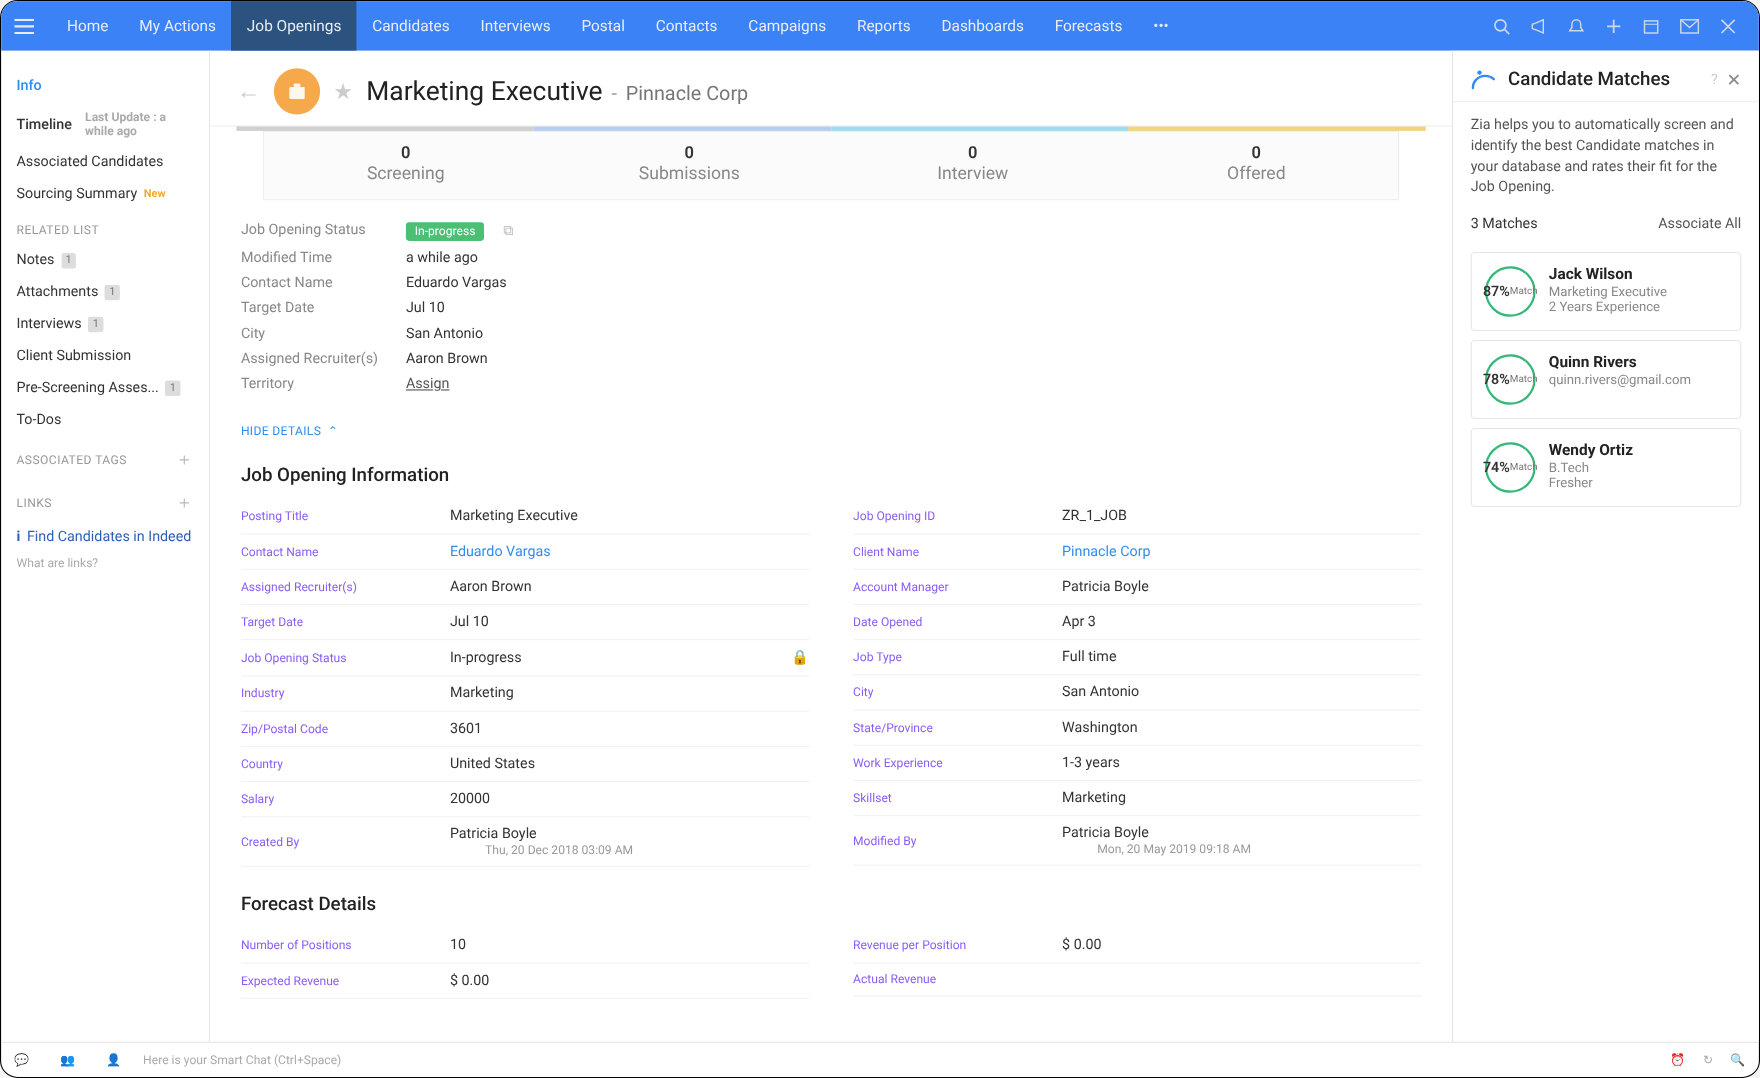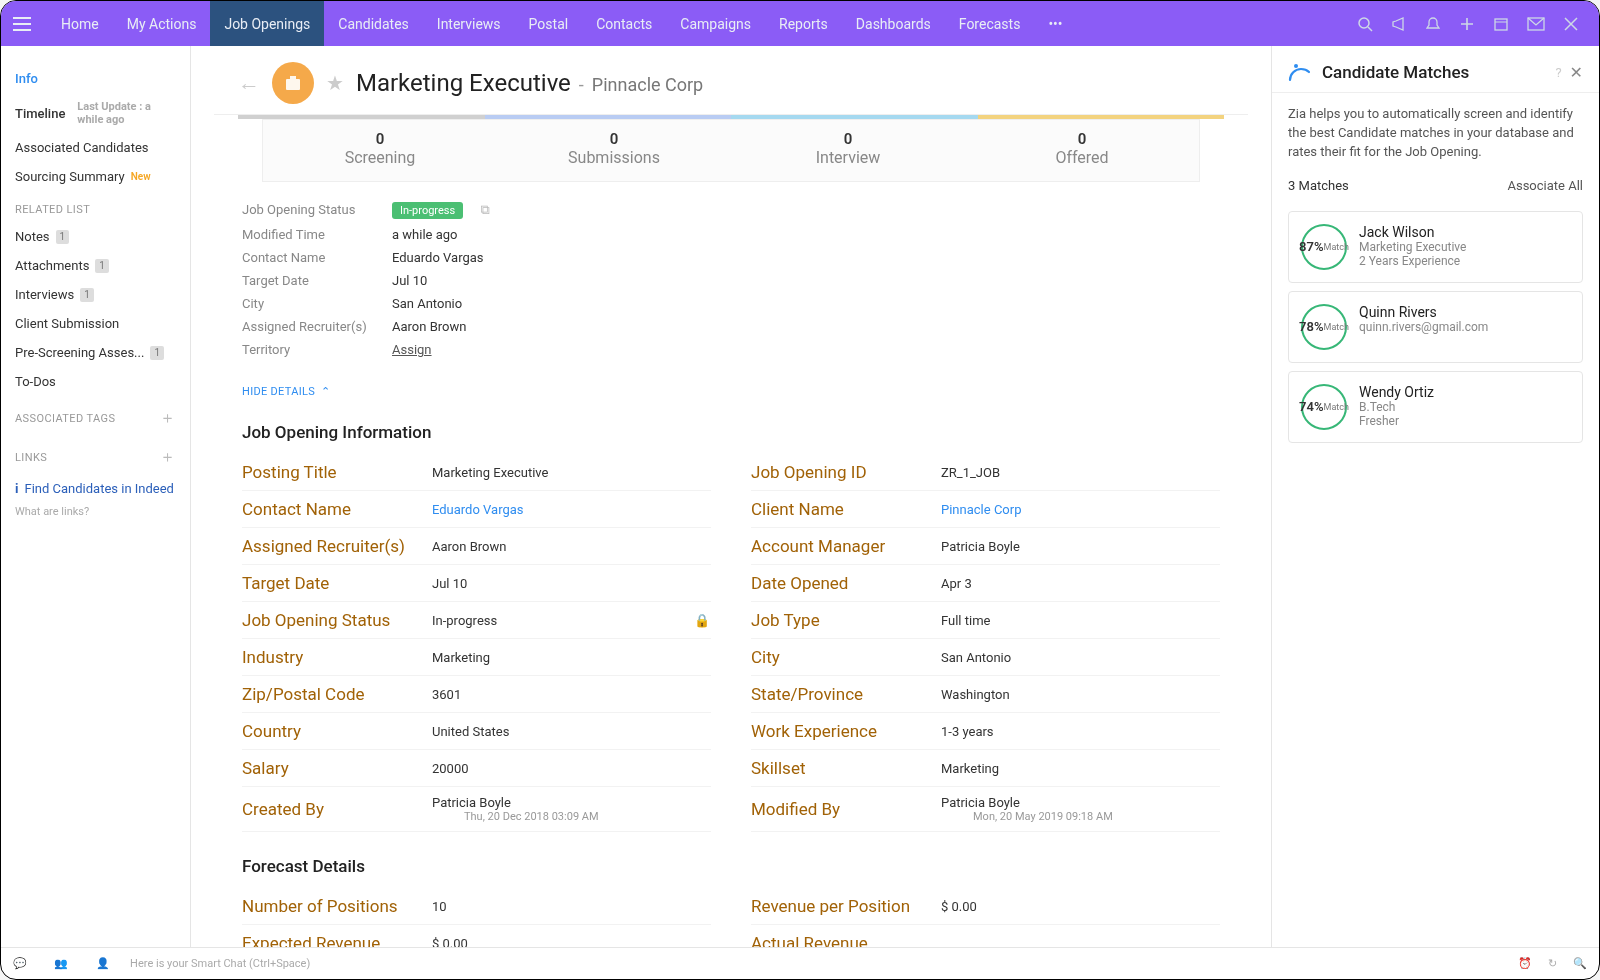--- a/index.html
+++ b/index.html
@@ -1,30 +1,30 @@
 <!DOCTYPE html>
 <html><head>
 <meta charset="utf-8">
 <style>
 * { box-sizing: border-box; margin: 0; padding: 0; font-family: -apple-system, BlinkMacSystemFont, "Segoe UI", Roboto, Arial, sans-serif; }
 body { background: #f5f5f5; font-size: 13px; color: #333; }
 .app { width: 1600px; height: 980px; margin: 0 auto; display: flex; flex-direction: column; border: 1px solid #000; border-radius: 16px; overflow: hidden; background: #fff; }
 
 
-.topnav { background: #8b5cf6; height: 45px; display: flex; align-items: center; padding: 0 12px; color: #e8edf5; }
+.topnav { background: #3b82f6; height: 45px; display: flex; align-items: center; padding: 0 12px; color: #e8edf5; }
 .topnav .menu-icon { width: 22px; height: 22px; display: flex; align-items: center; cursor: pointer; margin-right: 12px; }
 .topnav .tabs { display: flex; height: 100%; }
 .topnav .tab { padding: 0 14px; display: flex; align-items: center; color: #e8edf5; cursor: pointer; white-space: nowrap; font-size: 14px; }
 .topnav .tab.active { background: #2c527f; }
 .topnav .spacer { flex: 1; }
 .topnav .right-icons { display: flex; gap: 18px; padding-right: 8px; }
 .topnav .right-icons span { cursor: pointer; display: flex; align-items: center; }
 
 
-.body { flex: 1; display: flex; overflow: hidden; gap: 23px; }
+.body { flex: 1; display: flex; overflow: hidden; }
 .sidebar { width: 190px; border-right: 1px solid #e5e5e5; padding: 18px 0 0 0; display: flex; flex-direction: column; }
 .sidebar .item { padding: 7px 14px; color: #333; cursor: pointer; display: flex; align-items: center; gap: 6px; font-size: 13px; }
 .sidebar .item.active { color: #2f8df0; font-weight: 500; }
 .sidebar .item.bold { font-weight: 500; }
 .sidebar .sec-hdr { padding: 12px 14px 6px; font-size: 11px; color: #999; letter-spacing: .4px; display: flex; justify-content: space-between; align-items: center; }
 .sidebar .subinfo { font-size: 11px; color: #aaa; margin-left: 6px; font-weight: bold; }
 .sidebar .new-badge { color: #f5a623; font-size: 10px; font-weight: 600; }
 .sidebar .count-badge { background: #ddd; color: #777; font-size: 10px; padding: 0 4px; border-radius: 2px; line-height: 14px; }
 .sidebar .links-item { color: #2b5fb9; }
 .sidebar .small-gray { font-size: 11px; color: #aaa; padding: 2px 14px; }
@@ -63,42 +63,42 @@
 .link-ul { text-decoration: underline; color:#555; cursor:pointer; }
 .layout-ico { color:#bbb; margin-left:14px; cursor:pointer;}
 
 .hide-details { color: #2f8df0; font-size: 11px; padding: 14px 28px 6px; cursor:pointer; letter-spacing:.3px; display:flex; align-items:center; gap:6px;}
 
 .section { padding: 18px 28px 6px; }
 .section-title { font-size: 17px; font-weight: 500; color: #222; margin-bottom: 12px; }
 .grid2 { display: flex; gap: 40px; }
 .col { flex: 1; }
 .info-row { display: flex; align-items: center; padding: 8px 0; border-bottom: 1px solid #f2f2f2; }
-.info-row .il { width: 190px; color: #a16207; font-size: 17px; }
+.info-row .il { width: 190px; color: #8b5cf6; font-size: 11px; }
 .info-row .iv { font-size: 13px; color: #333; flex:1; }
 .info-row .iv.blue { color: #2f8df0; }
 .lock-ico { color:#ccc; margin-left:auto; font-size:13px; }
 .subval { font-size: 11px; color: #999; margin-left: 32px; }
 
 
-.side-panel { width: 328px; border-left: 1px solid #e5e5e5; background:#fff; display:flex; flex-direction:column; }
+.side-panel { width: 279px; border-left: 1px solid #e5e5e5; background:#fff; display:flex; flex-direction:column; }
 .sp-hdr { display:flex; align-items:center; padding: 16px 16px 10px; gap:8px; border-bottom:1px solid #eee;}
 .zia-logo { color:#2f8df0; font-weight:700; font-style:italic; font-size:18px;}
 .sp-title { font-size:17px; font-weight:500; color:#222; flex:1;}
 .help-ico { color:#ccc; cursor:pointer;}
 .close-ico { color:#888; cursor:pointer; font-size:16px;}
 .sp-desc { padding: 12px 16px; font-size:13px; color:#555; line-height:1.45; }
 .sp-matchrow { display:flex; justify-content:space-between; padding: 4px 16px 10px; align-items:center;}
 .assoc-all { color:#555; cursor:pointer; font-size:13px;}
 
 .match-card { border:1px solid #e5e5e5; border-radius:4px; margin: 8px 16px; padding:12px; display:flex; gap:12px; }
 .match-circle { width:46px; height:46px; border:2px solid #37b777; border-radius:50%; display:flex; flex-direction:row; align-items:center; justify-content:center; }
 .match-circle .pct { font-size:13px; font-weight:600; color:#333; }
 .match-circle .ml { font-size:9px; color:#777; }
-.match-info .mname { font-size:14px; color:#222; font-weight:400; }
+.match-info .mname { font-size:14px; color:#222; font-weight:700; }
 .match-info .mrow { font-size:12px; color:#888; }
 
 
 .footer { height: 32px; border-top:1px solid #e5e5e5; display:flex; align-items:center; padding:0 12px; font-size:11px; color:#aaa; gap:20px;}
 .footer .ftr-left { display:flex; gap:28px;}
 .footer .ftr-icon { display:flex; flex-direction:column; align-items:center; cursor:pointer; color:#bbb;}
 .footer .spacer { flex:1;}
 .footer .ftr-right { display:flex; gap:16px;}
 
 svg { display:block; }

